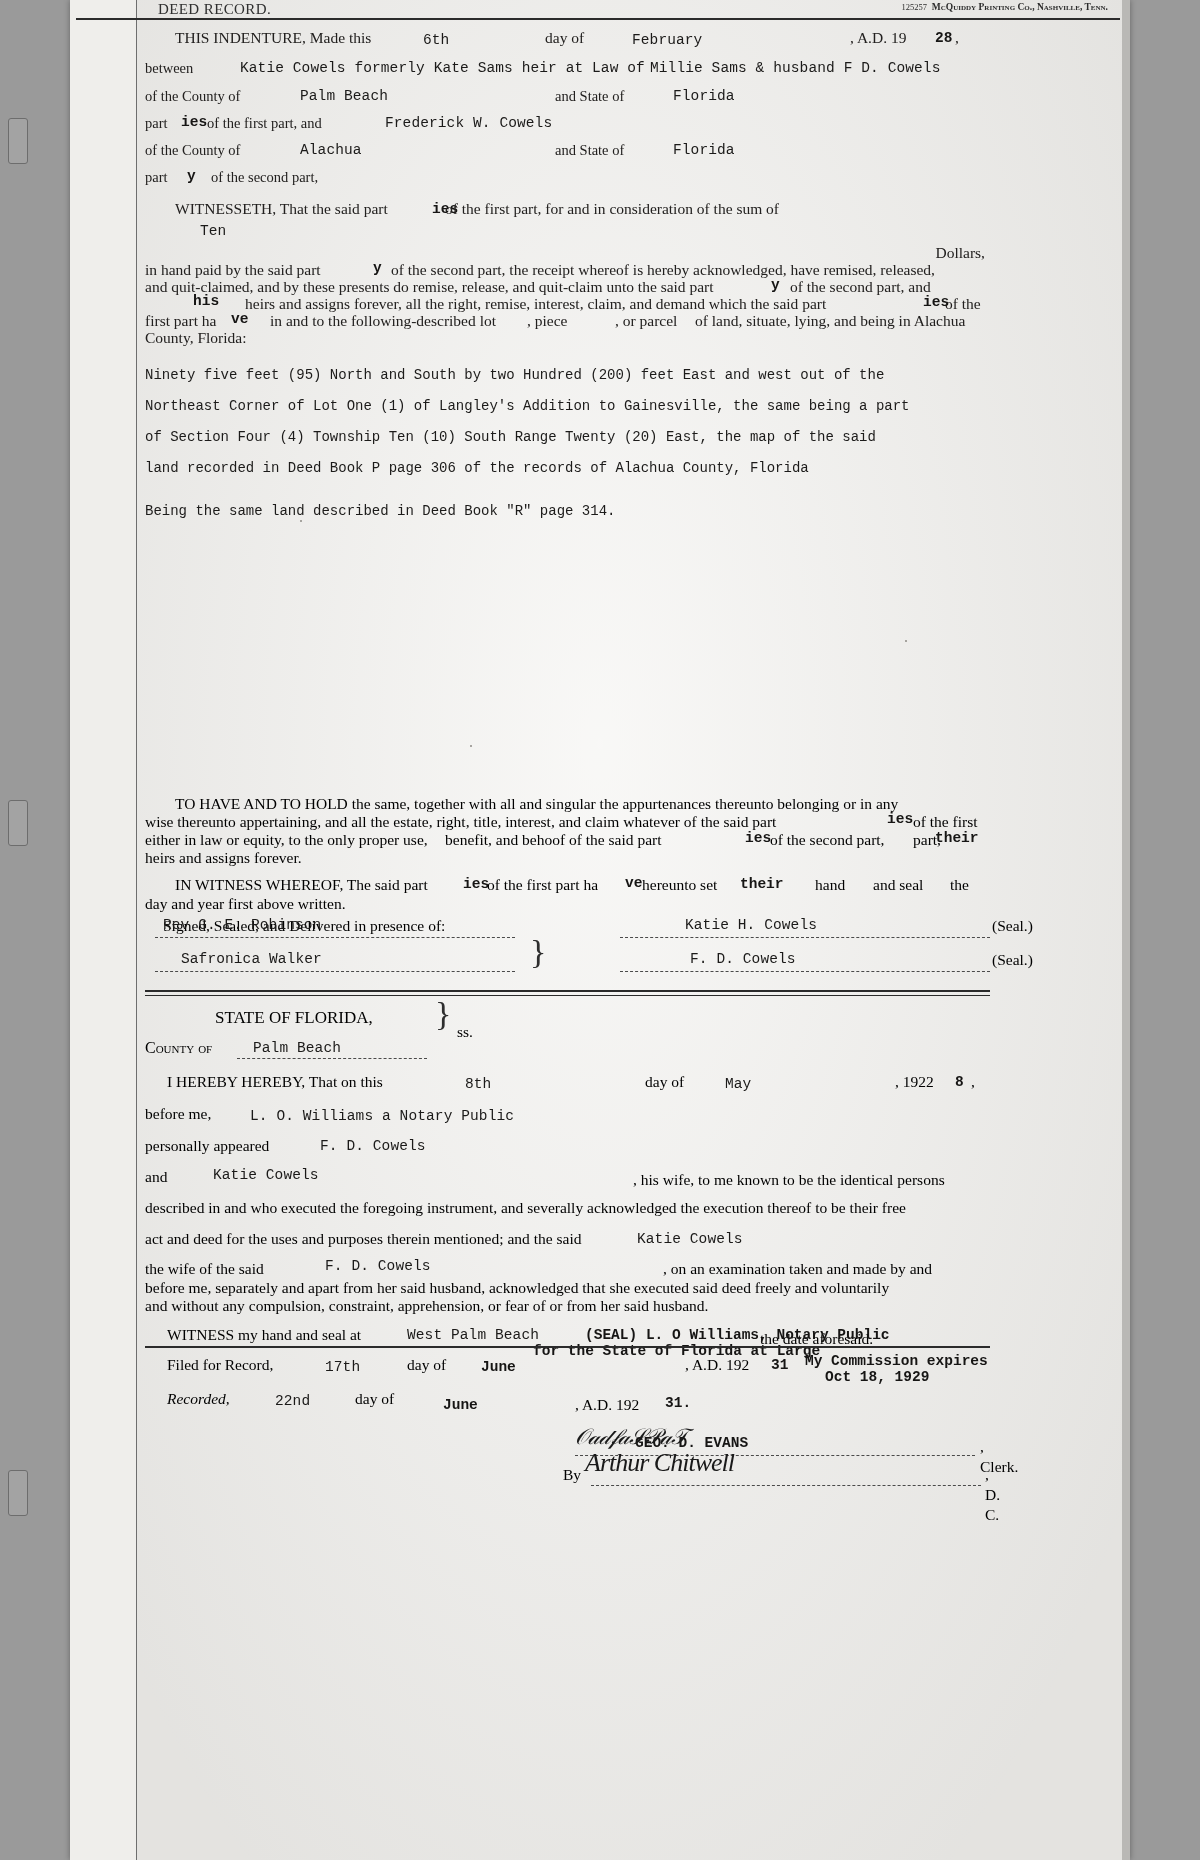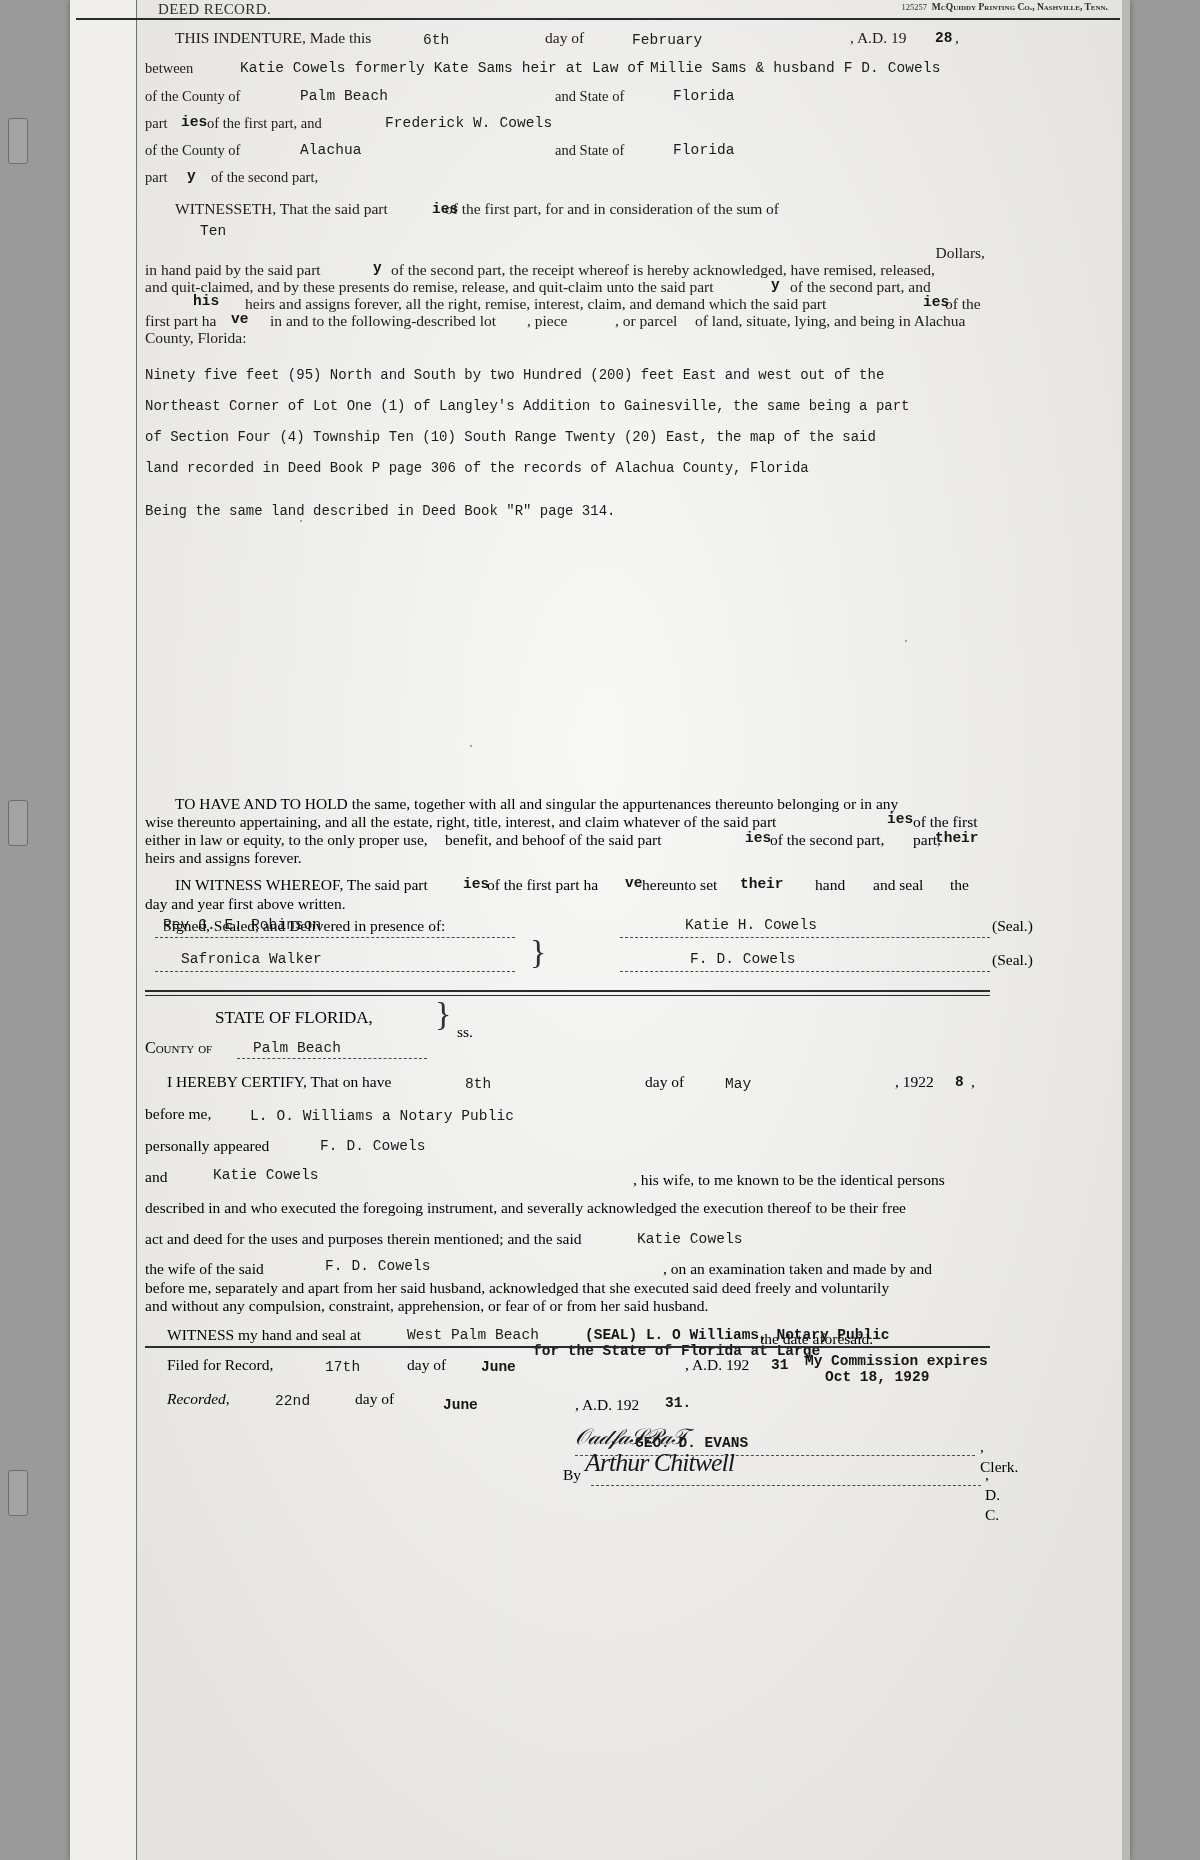--- a/index.html
+++ b/index.html
@@ -228,21 +228,21 @@
       <span class="abs" style="left:70px;top:0px;font-size:17px;">STATE OF FLORIDA,</span>
       <span class="brace" style="left:290px;top:-4px;">}</span>
       <span class="abs" style="left:312px;top:14px;">ss.</span>
     </div>
     <div class="pr-line" style="height:34px;position:relative;">
       <span class="scaps" style="font-size:16px;">County of</span>
       <span class="ty abs" style="left:108px;top:0px;">Palm Beach</span>
       <span class="ln abs" style="left:92px;top:20px;width:190px;"></span>
     </div>
     <div class="pr-line" style="height:32px;position:relative;">
-      <span style="margin-left:22px;">I HEREBY CERTIFY, That on have</span>
+      <span style="margin-left:22px;">I HEREBY HEREBY, That on this</span>
       <span class="ty abs" style="left:320px;top:2px;">8th</span>
       <span class="abs" style="left:500px;">day of</span>
       <span class="ty abs" style="left:580px;top:2px;">May</span>
       <span class="abs" style="left:750px;">, 1922</span>
       <span class="tyb abs" style="left:810px;top:0px;">8</span>
       <span class="abs" style="left:826px;">,</span>
     </div>
     <div class="pr-line" style="height:32px;position:relative;">
       <span>before me,</span>
       <span class="ty abs" style="left:105px;top:2px;">L. O. Williams a Notary Public</span>

